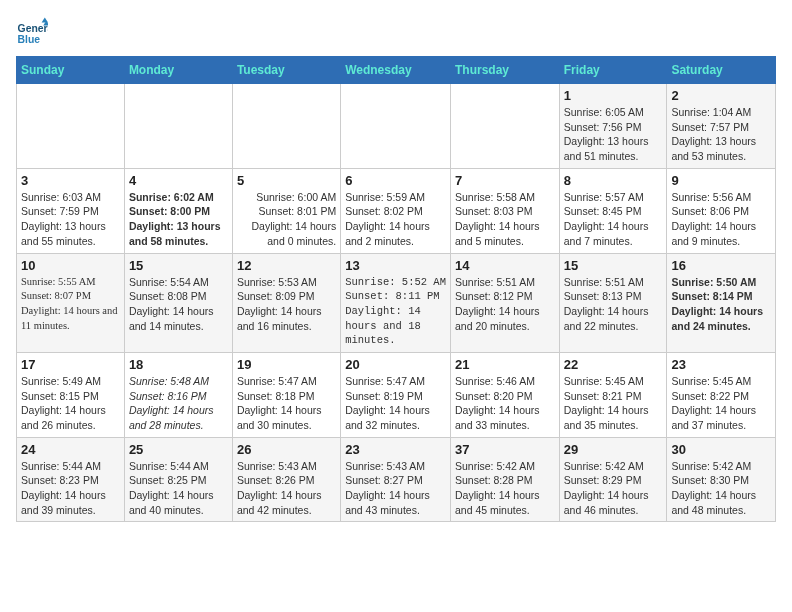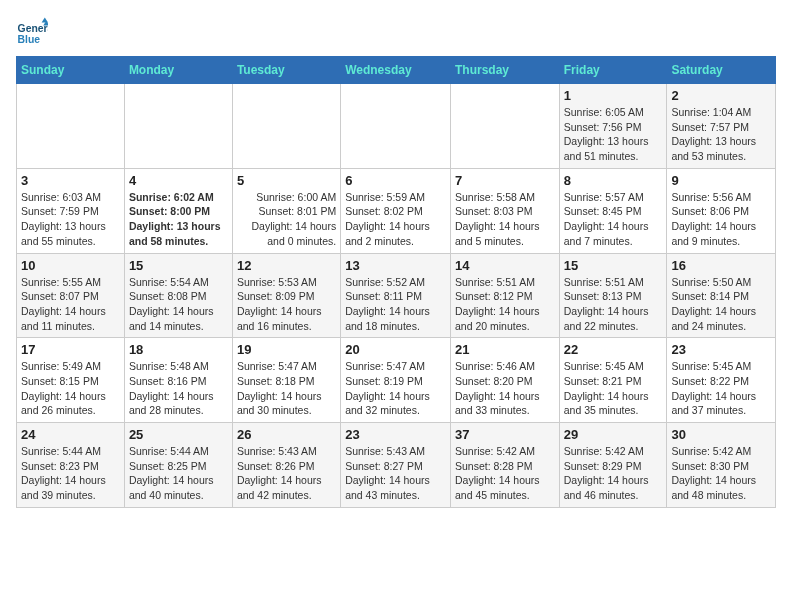--- a/index.html
+++ b/index.html
@@ -178,71 +178,71 @@
         <td>
           <span class="day-number">9</span>
           <div class="day-info" style="white-space: pre-line;">Sunrise: 5:56 AM
 Sunset: 8:06 PM
 Daylight: 14 hours and 9 minutes.</div>
         </td>
       </tr>
       <tr>
         <td>
           <span class="day-number">10</span>
-          <div class="day-info" style="white-space: pre-line;">Sunrise: 5:55 AM
+          <div class="day-info" style="white-space: pre-line; font-family: Liberation Serif, serif;">Sunrise: 5:55 AM
 Sunset: 8:07 PM
 Daylight: 14 hours and 11 minutes.</div>
         </td>
         <td>
           <span class="day-number">15</span>
           <div class="day-info" style="white-space: pre-line;">Sunrise: 5:54 AM
 Sunset: 8:08 PM
 Daylight: 14 hours and 14 minutes.</div>
         </td>
         <td>
           <span class="day-number">12</span>
           <div class="day-info" style="white-space: pre-line;">Sunrise: 5:53 AM
 Sunset: 8:09 PM
 Daylight: 14 hours and 16 minutes.</div>
         </td>
         <td>
           <span class="day-number">13</span>
-          <div class="day-info" style="white-space: pre-line;">Sunrise: 5:52 AM
+          <div class="day-info" style="white-space: pre-line; font-family: Liberation Mono, monospace;">Sunrise: 5:52 AM
 Sunset: 8:11 PM
 Daylight: 14 hours and 18 minutes.</div>
         </td>
         <td>
           <span class="day-number">14</span>
           <div class="day-info" style="white-space: pre-line;">Sunrise: 5:51 AM
 Sunset: 8:12 PM
 Daylight: 14 hours and 20 minutes.</div>
         </td>
         <td>
           <span class="day-number">15</span>
           <div class="day-info" style="white-space: pre-line;">Sunrise: 5:51 AM
 Sunset: 8:13 PM
 Daylight: 14 hours and 22 minutes.</div>
         </td>
         <td>
           <span class="day-number">16</span>
-          <div class="day-info" style="white-space: pre-line;">Sunrise: 5:50 AM
+          <div class="day-info" style="white-space: pre-line; font-weight: bold;">Sunrise: 5:50 AM
 Sunset: 8:14 PM
 Daylight: 14 hours and 24 minutes.</div>
         </td>
       </tr>
       <tr>
         <td>
           <span class="day-number">17</span>
           <div class="day-info" style="white-space: pre-line;">Sunrise: 5:49 AM
 Sunset: 8:15 PM
 Daylight: 14 hours and 26 minutes.</div>
         </td>
         <td>
           <span class="day-number">18</span>
-          <div class="day-info" style="white-space: pre-line;">Sunrise: 5:48 AM
+          <div class="day-info" style="white-space: pre-line; font-style: italic;">Sunrise: 5:48 AM
 Sunset: 8:16 PM
 Daylight: 14 hours and 28 minutes.</div>
         </td>
         <td>
           <span class="day-number">19</span>
           <div class="day-info" style="white-space: pre-line;">Sunrise: 5:47 AM
 Sunset: 8:18 PM
 Daylight: 14 hours and 30 minutes.</div>
         </td>
         <td>

